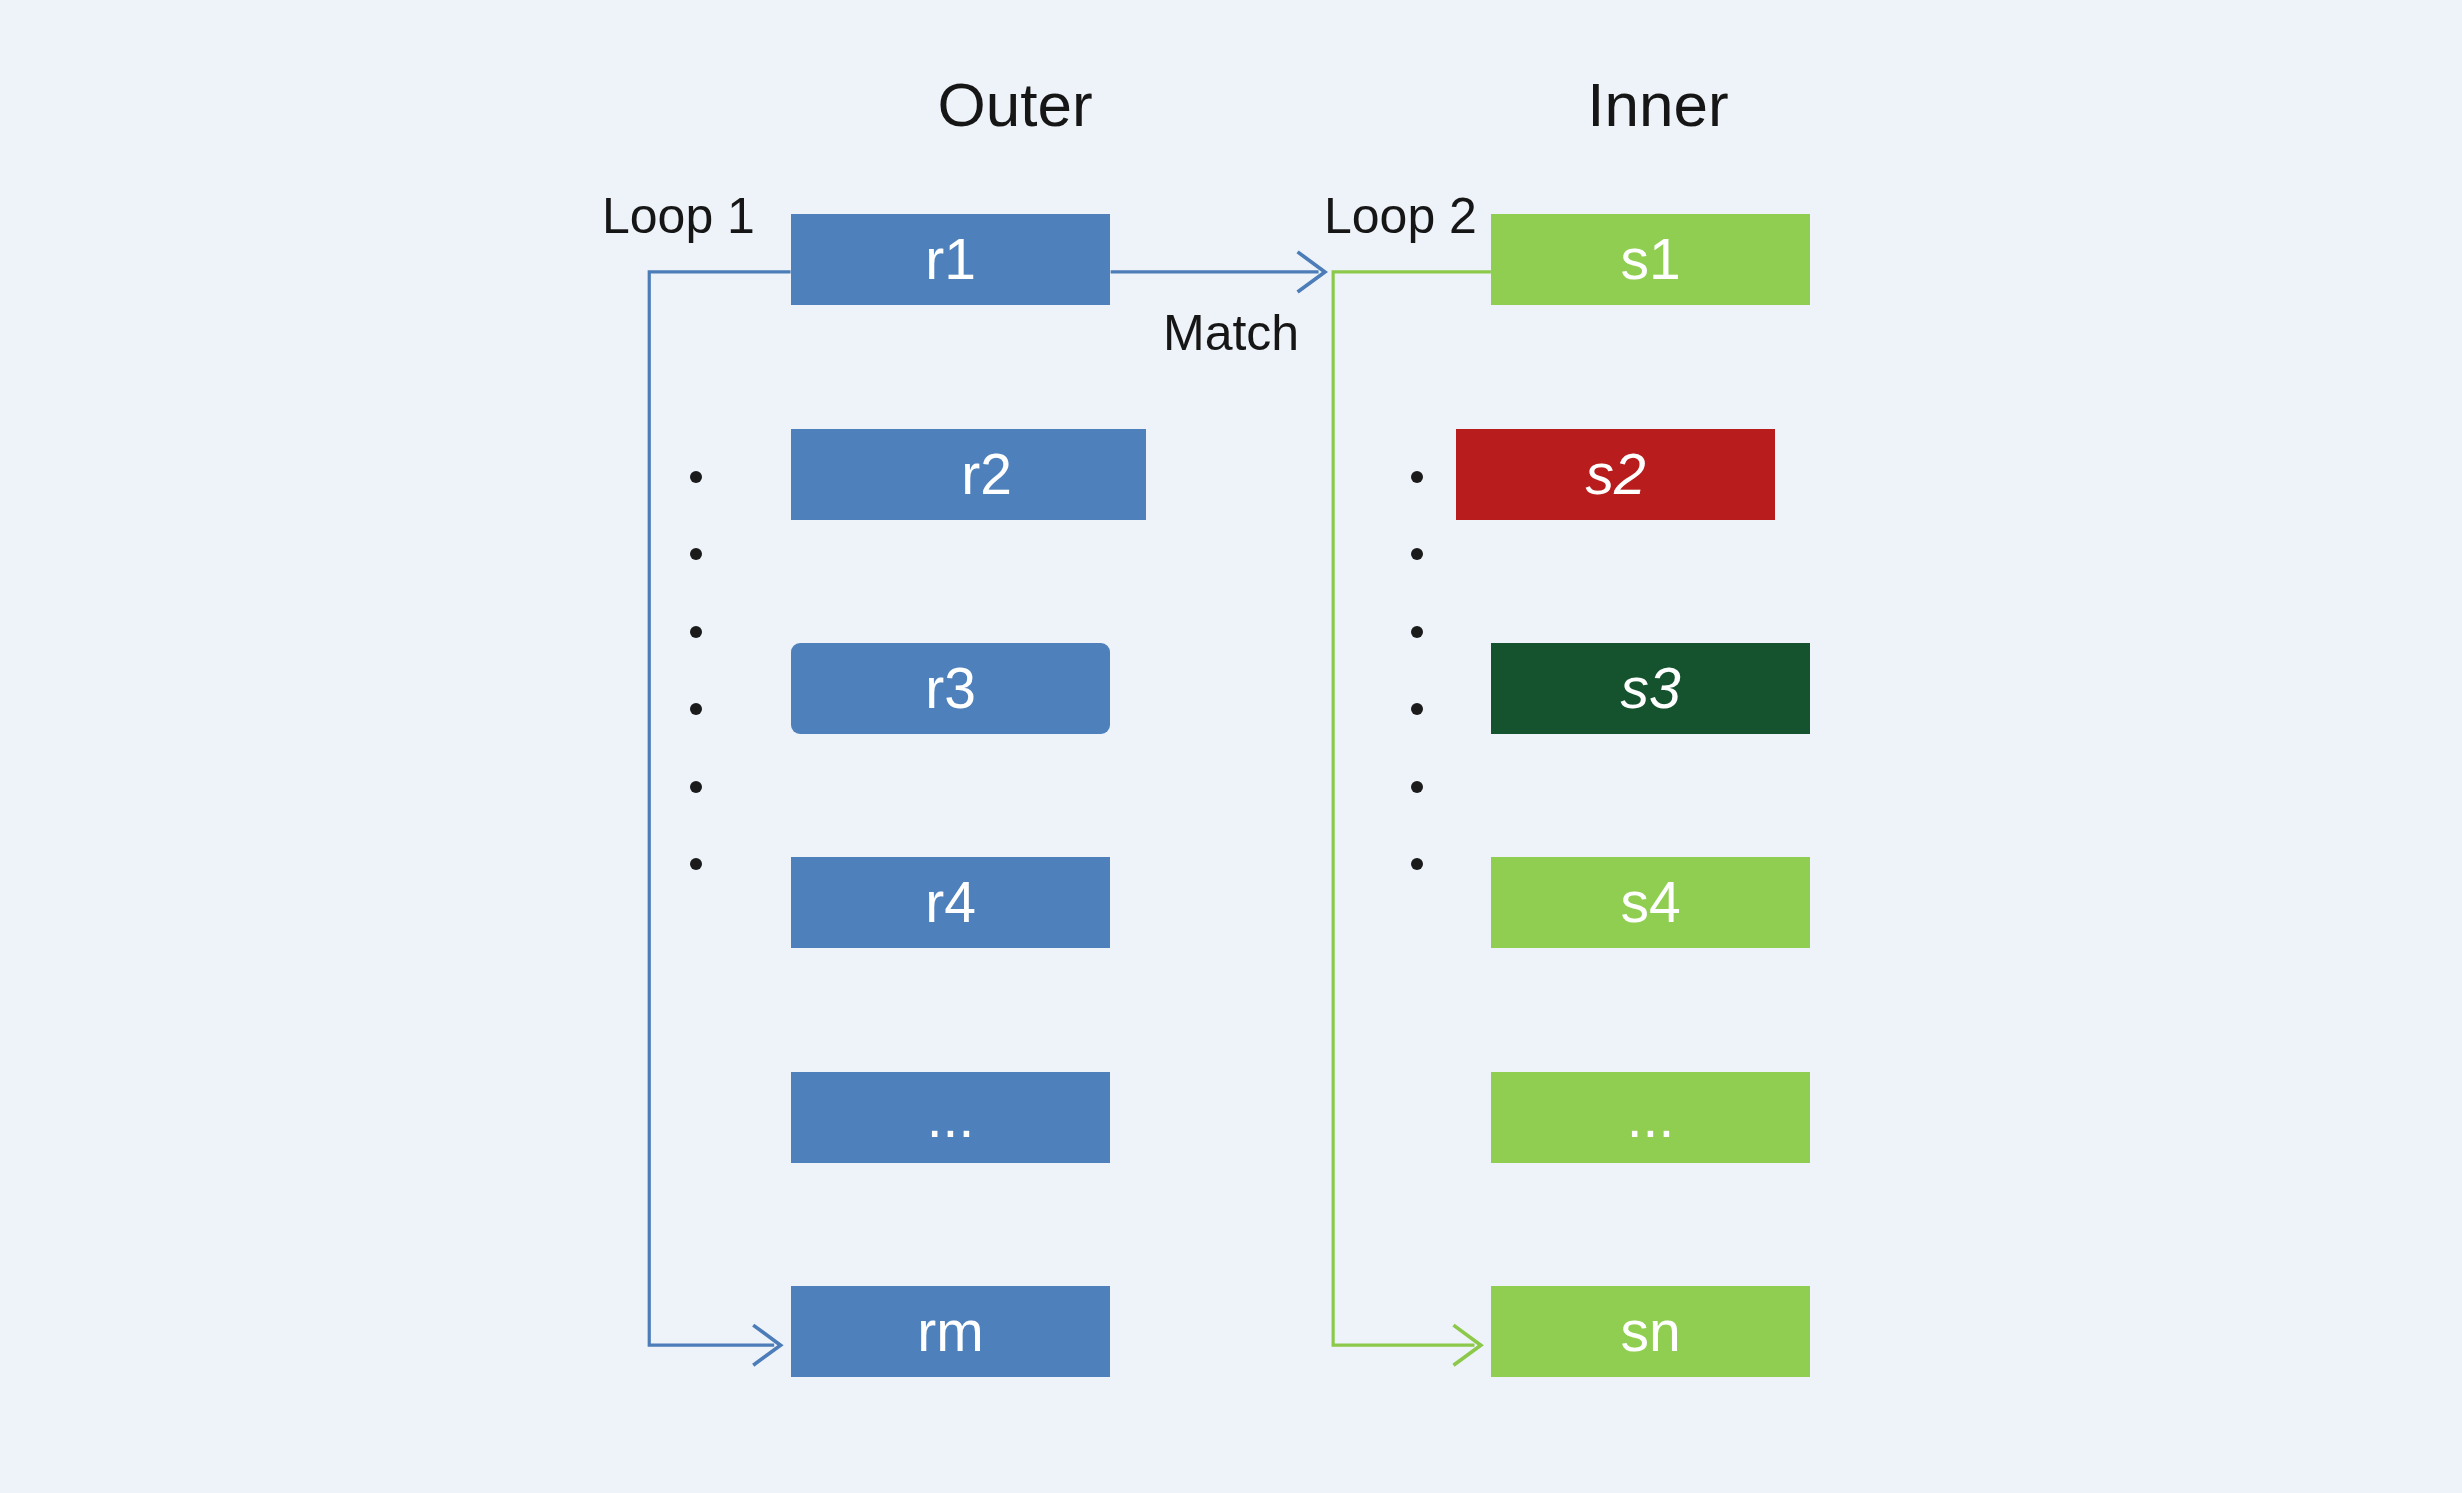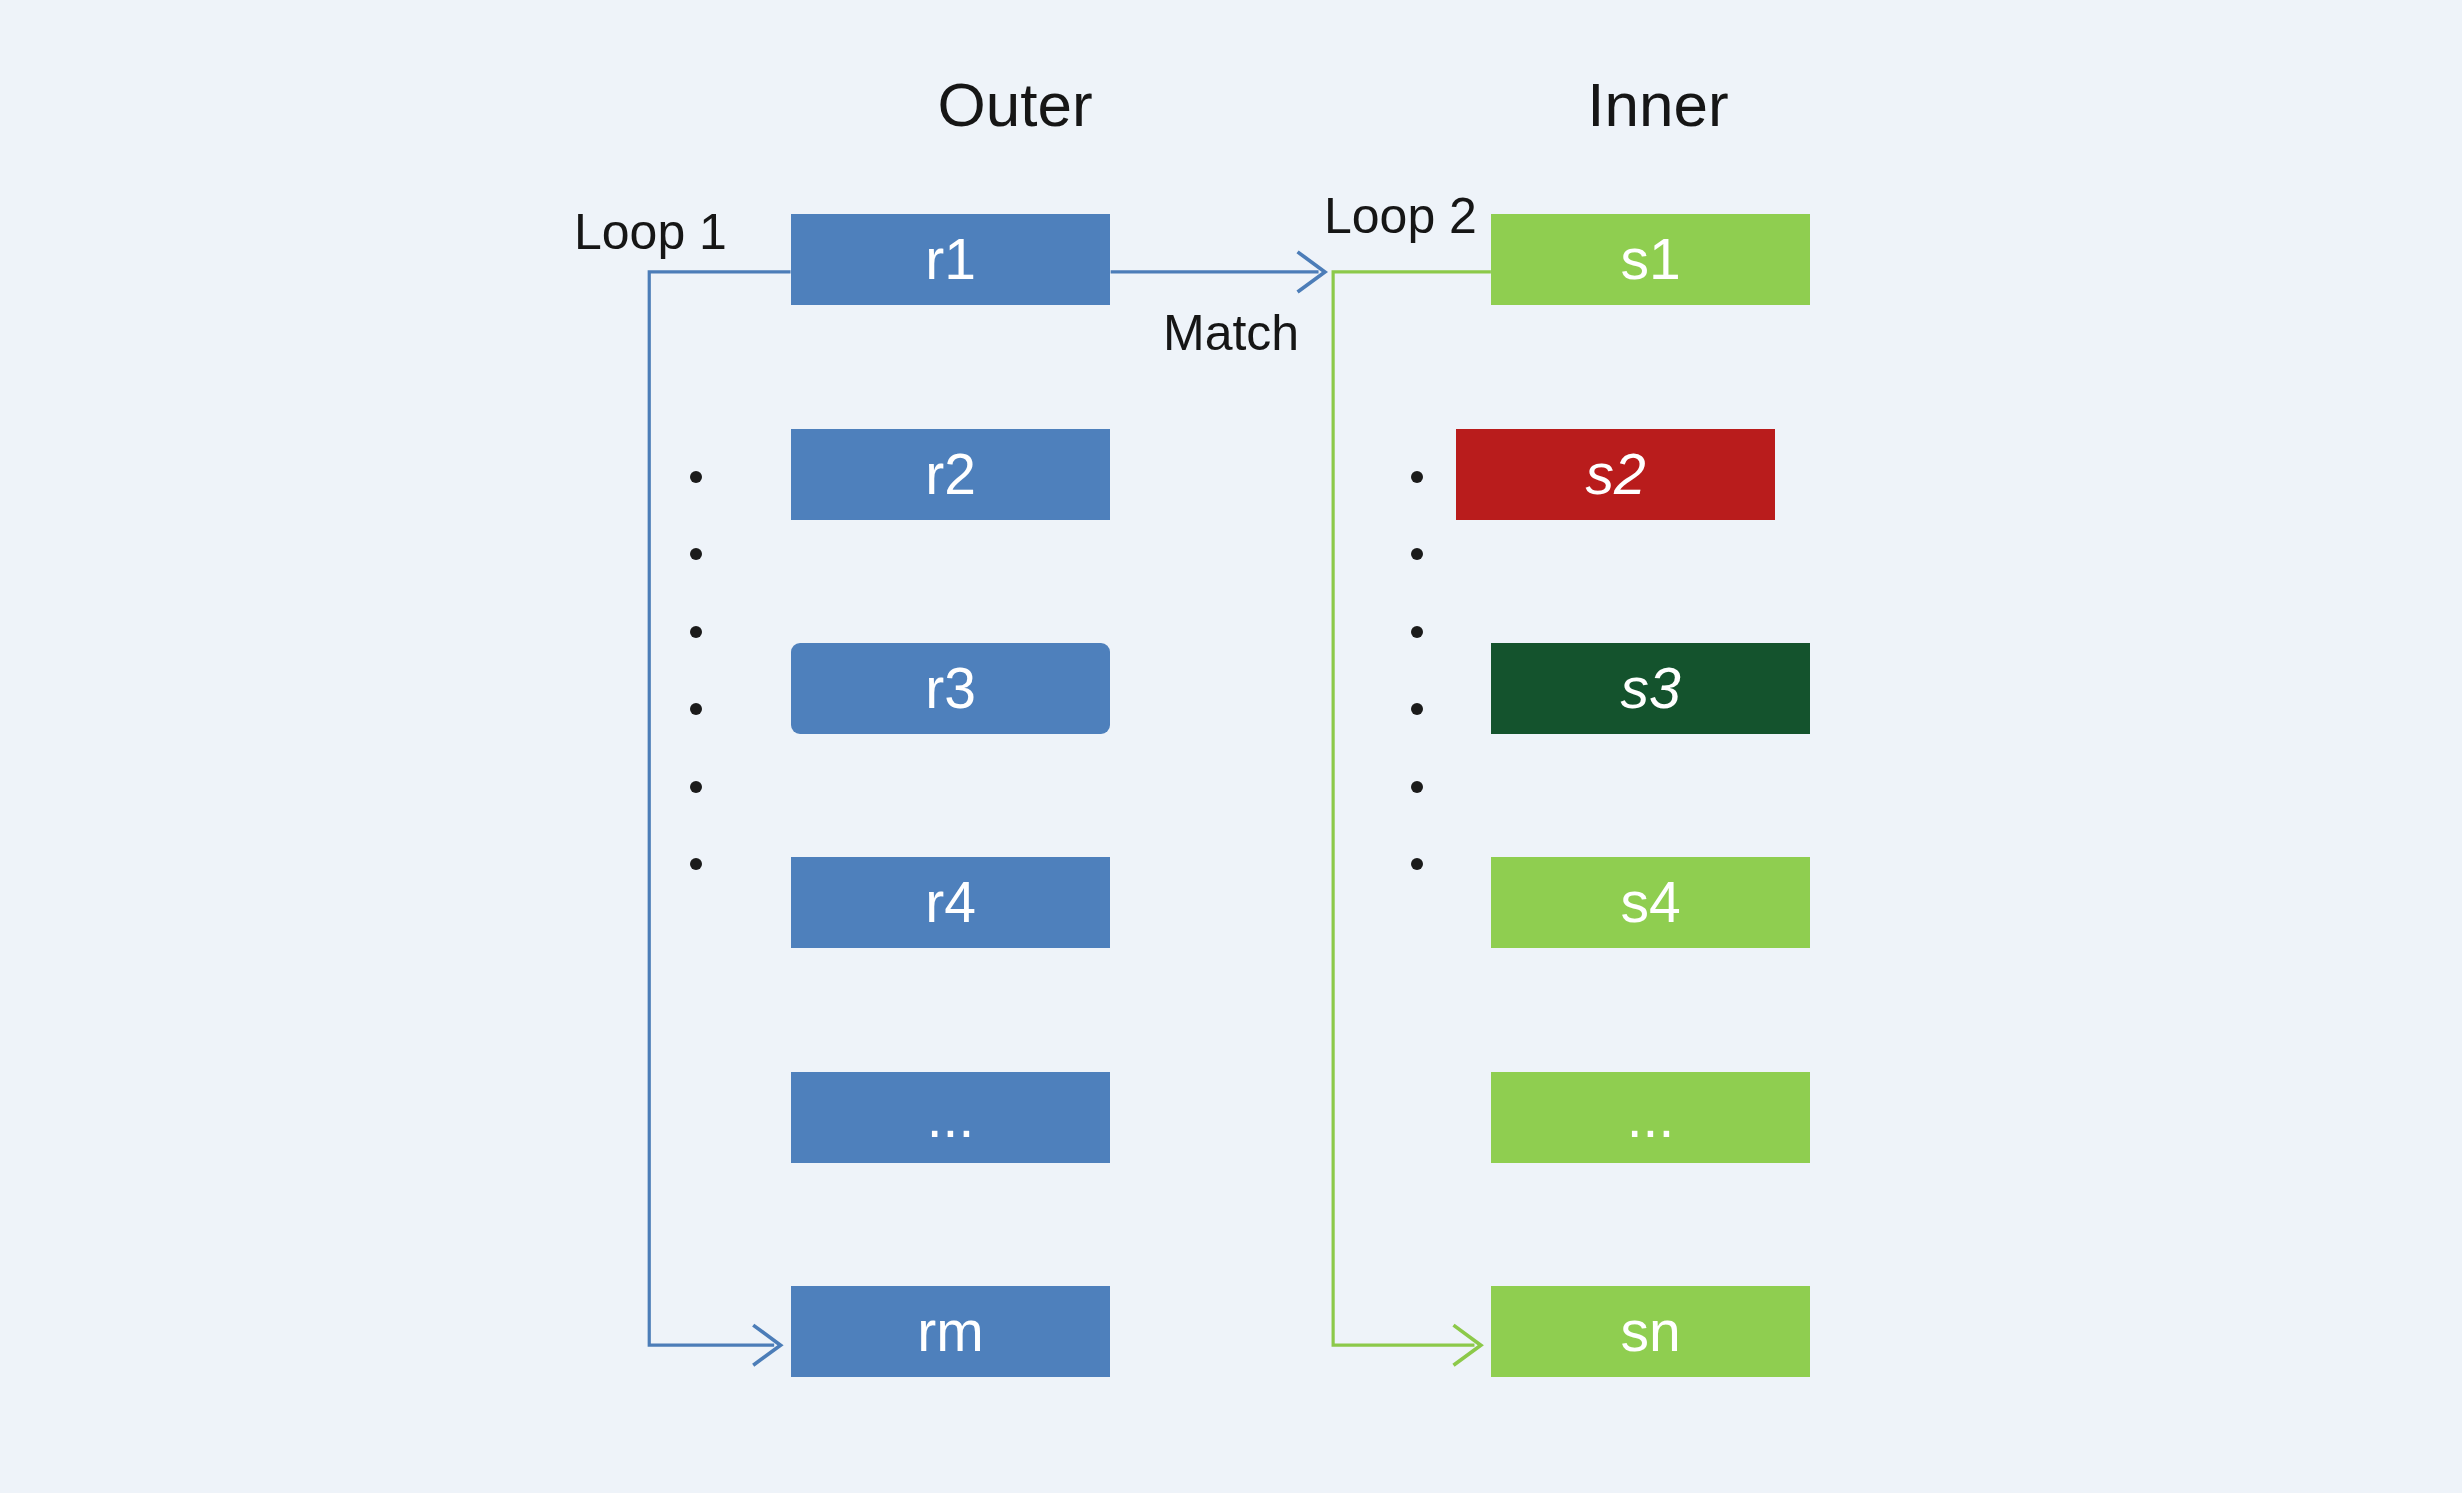--- a/index.html
+++ b/index.html
@@ -24,21 +24,21 @@
     white-space: nowrap;
   }
   .title-outer { left: 967px; margin-left: 48px; }
   .title-inner { left: 1658px; }
   .label {
     position: absolute;
     font-size: 50px;
     line-height: 1.15;
     white-space: nowrap;
   }
-  .label-loop1 { left: 574px;  top: 188px; margin-top: 16px; }
+  .label-loop1 { left: 602px;  top: 188px; }
   .label-loop2 { left: 1324px; top: 188px; }
   .label-match { left: 1163px; top: 305px; }
   .box {
     position: absolute;
     width: 319px;
     height: 91px;
     display: flex;
     align-items: center;
     justify-content: center;
     font-size: 57px;
@@ -70,21 +70,21 @@
 
   <div class="title title-outer" style="color: rgb(22, 22, 22);">Outer</div>
   <div class="title title-inner" style="color: rgb(22, 22, 22);">Inner</div>
 
   <div class="label label-loop1" style="color: rgb(22, 22, 22);">Loop 1</div>
   <div class="label label-loop2" style="color: rgb(22, 22, 22);">Loop 2</div>
   <div class="label label-match" style="color: rgb(22, 22, 22);">Match</div>
 
   <div id="outer-boxes">
       <div class="box" style="left: 791px; top: 214px; background: rgb(78, 128, 188); color: rgb(255, 255, 255);">r1</div>
-      <div class="box" style="left: 791px; top: 429px; background: rgb(78, 128, 188); color: rgb(255, 255, 255);">r2</div>
+      <div class="box" style="left: 791px; top: 429px; background: rgb(78, 128, 188); color: rgb(255, 255, 255); padding-left: 36px;">r2</div>
       <div class="box" style="left: 791px; top: 643px; background: rgb(78, 128, 188); color: rgb(255, 255, 255); border-radius: 9px;">r3</div>
       <div class="box" style="left: 791px; top: 857px; background: rgb(78, 128, 188); color: rgb(255, 255, 255);">r4</div>
       <div class="box" style="left: 791px; top: 1072px; background: rgb(78, 128, 188); color: rgb(255, 255, 255);">...</div>
       <div class="box" style="left: 791px; top: 1286px; background: rgb(78, 128, 188); color: rgb(255, 255, 255);">rm</div>
     </div>
   <div id="inner-boxes">
       <div class="box" style="left: 1491px; top: 214px; background: rgb(143, 206, 80); color: rgb(255, 255, 255);">s1</div>
       <div class="box" style="left: 1456px; top: 429px; background: #b91c1c; color: rgb(255, 255, 255); font-style: italic;">s2</div>
       <div class="box" style="left: 1491px; top: 643px; background: #14532d; color: rgb(255, 255, 255); font-style: italic;">s3</div>
       <div class="box" style="left: 1491px; top: 857px; background: rgb(143, 206, 80); color: rgb(255, 255, 255); text-align: right;">s4</div>

